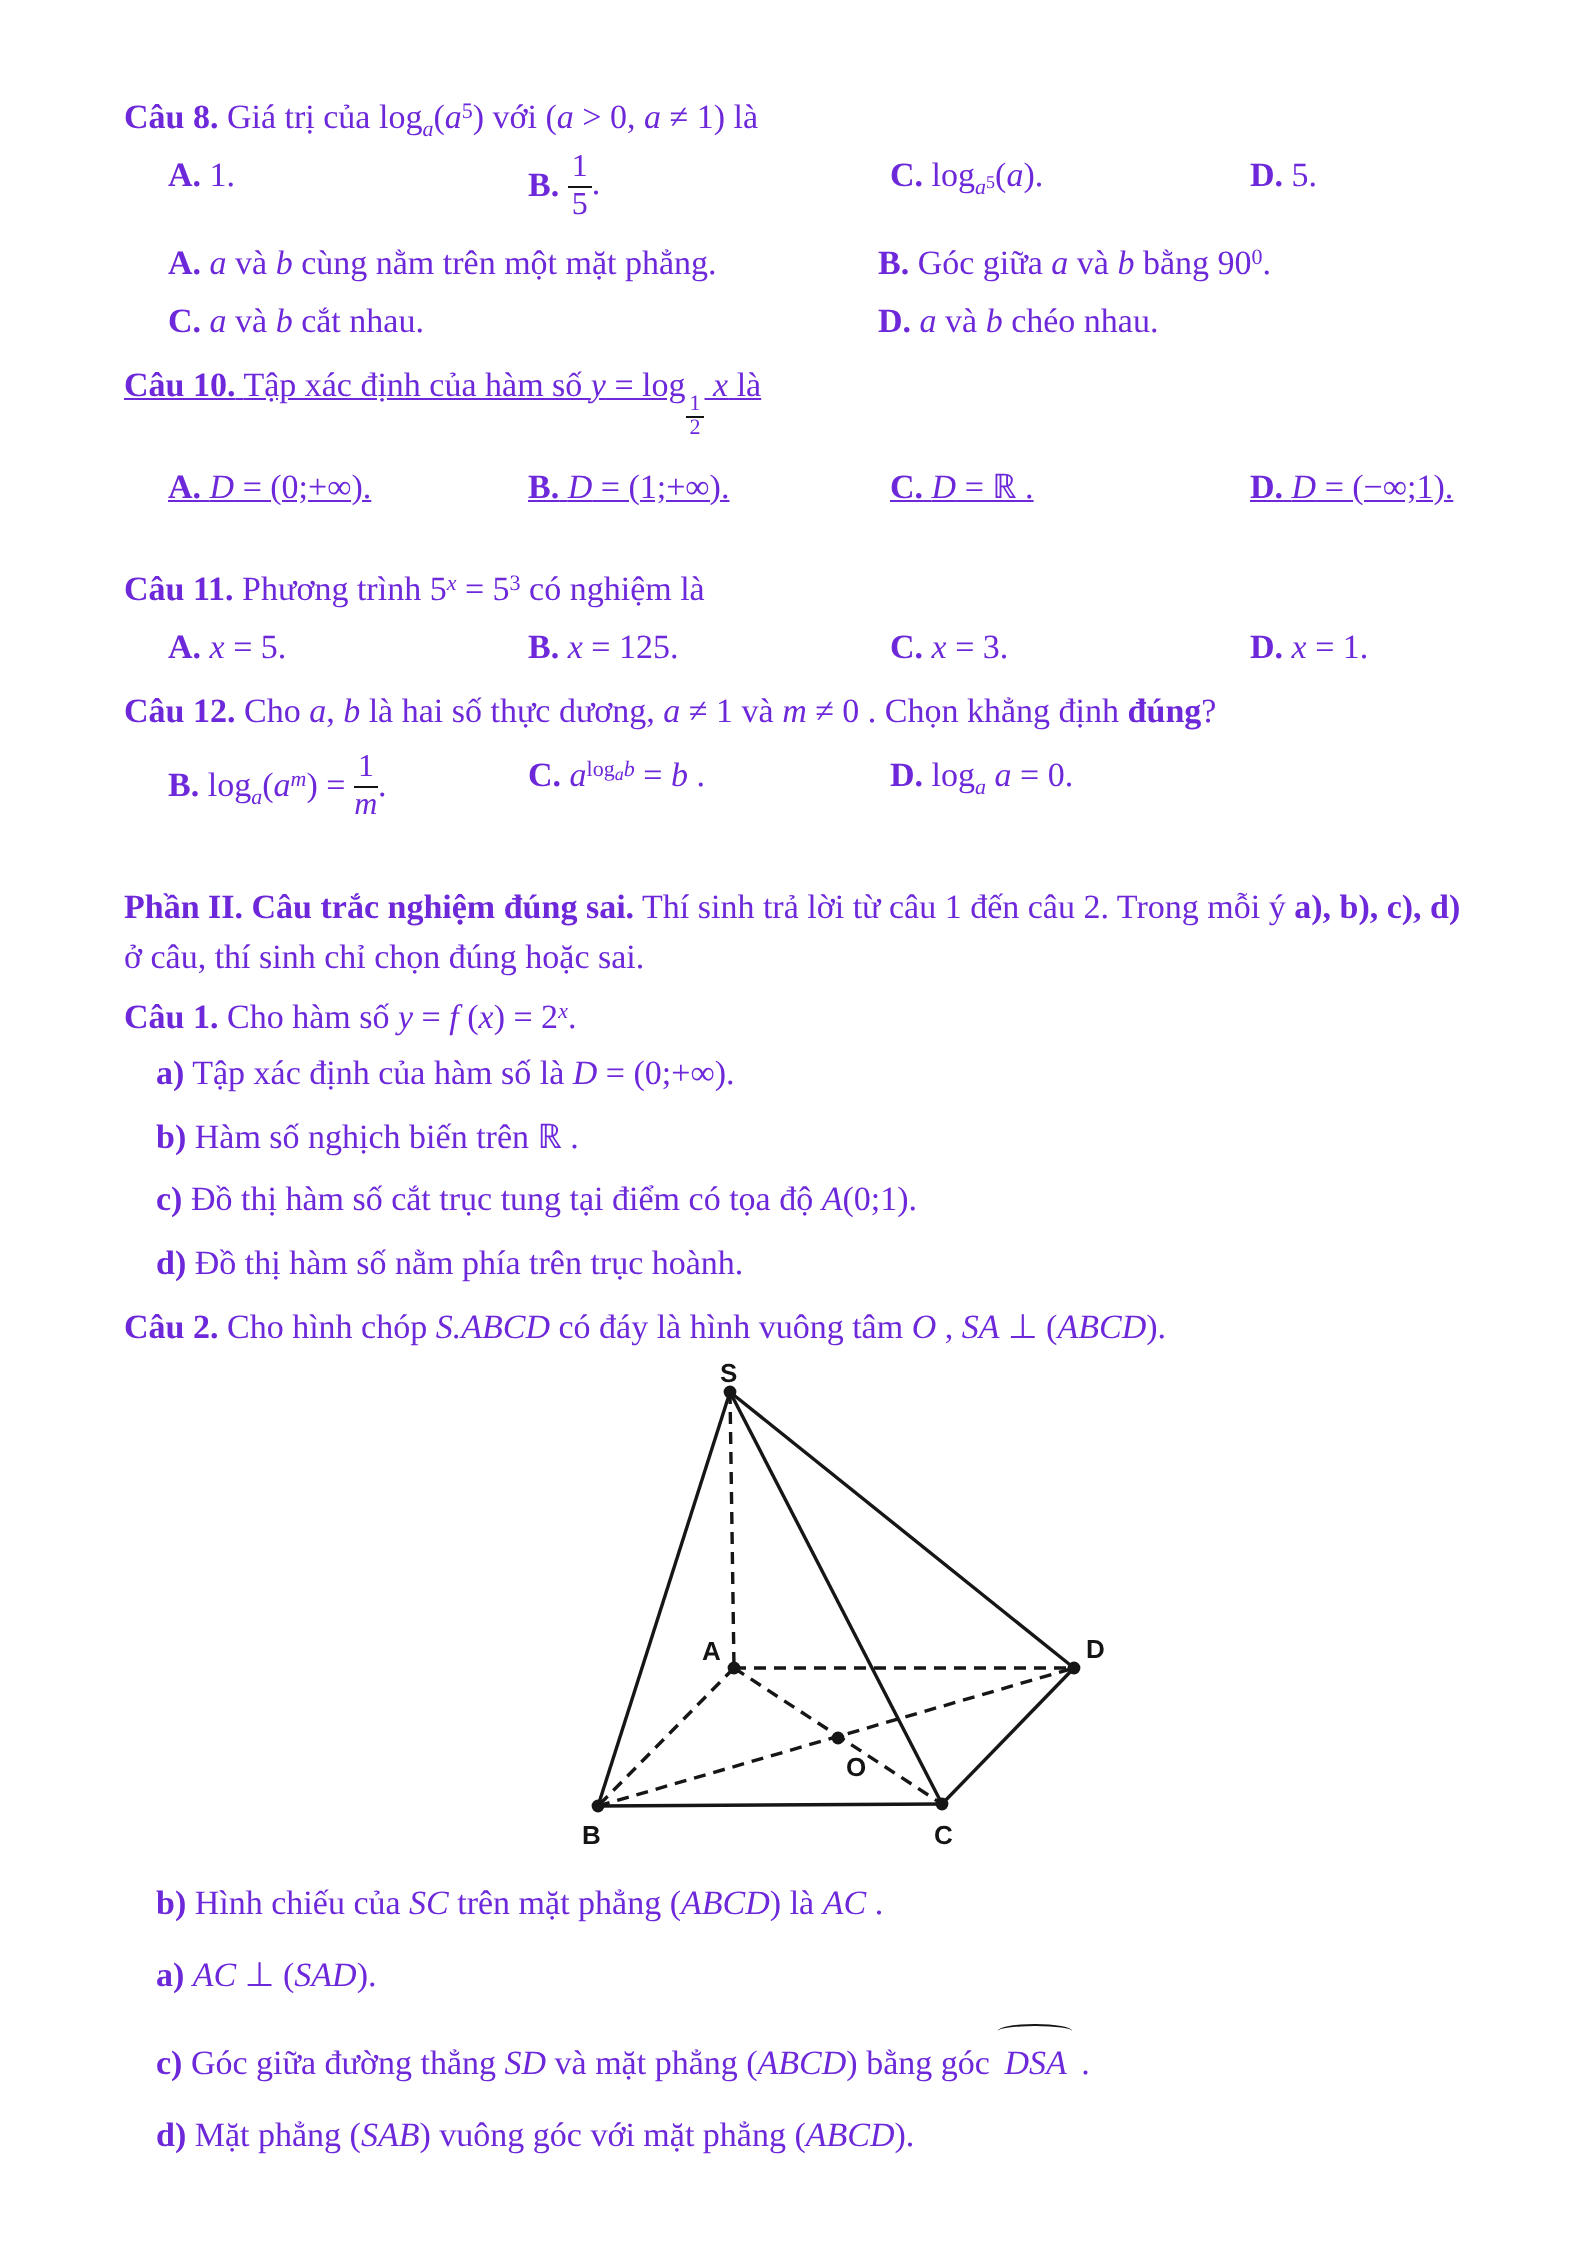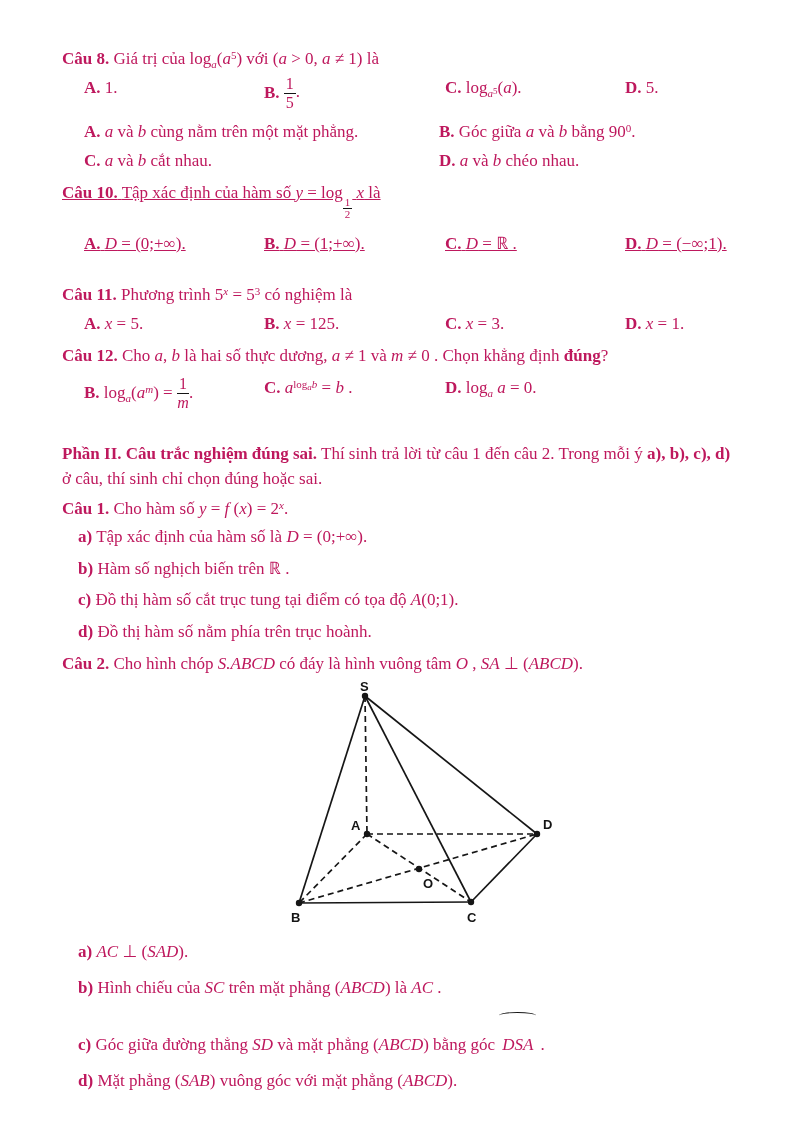--- a/index.html
+++ b/index.html
@@ -1,35 +1,35 @@
 <!DOCTYPE html>
 <html><head>
 <meta charset="utf-8">
 <style>
   html,body{margin:0;padding:0;background:#ffffff;}
   body{width:794px;height:1122px;overflow:hidden;}
   .page{box-sizing:border-box;width:794px;height:1122px;padding:46px 56px 0 62px;
-        font-family:"Liberation Serif",serif;font-size:17px;color:#be185d;line-height:1.5;}
+        font-family:"Liberation Serif",serif;font-size:17px;color:#6d28d9;line-height:1.5;}
   .qlabel,.olabel,.ilabel{font-weight:bold;}
   .q{margin-bottom:7px;}
   .stem{margin-bottom:3px;}
   .opts{display:grid;padding-left:22px;}
   .opts.c4{grid-template-columns:180px 181px 180px auto;}
   .opts.c2{grid-template-columns:355px auto;row-gap:3px;}
   .opt{white-space:nowrap;}
   sub{font-size:11px;line-height:0;vertical-align:-4px;}
   sup{font-size:11px;line-height:0;vertical-align:5px;}
   sub sup{font-size:9px;vertical-align:3px;}
   sup sub{font-size:9px;vertical-align:-2px;}
   sub.low{vertical-align:-13px;}
   .frac{display:inline-flex;flex-direction:column;text-align:center;vertical-align:middle;
         line-height:1.15;font-size:16px;}
   .frac>span:first-child{border-bottom:1.4px solid #141414;padding:0 2px;}
   .frac.fsm{font-size:11px;line-height:1.05;}
-  .hat{position:relative;display:inline-block;padding:20px 3px 0;text-align:center;}
+  .hat{position:relative;display:inline-block;padding:7px 3px 0;text-align:center;}
   .hat::before{content:'';position:absolute;left:0;right:0;top:0;height:6px;
         border-top:1.7px solid #141414;border-radius:100% 100% 0 0;}
   .part2{margin-top:28px;margin-bottom:4px;}
   .items{padding-left:16px;}
   .item{margin-bottom:6px;}
   .items.wide .item{margin-bottom:11px;}
   .fig{width:310px;height:250px;margin:4px 0 8px 208px;}
   .fig svg text{font-family:"Liberation Sans",sans-serif;font-weight:bold;font-size:13px;fill:#141414;}
 </style>
 </head>
@@ -132,20 +132,20 @@
           <text x="90" y="10">S</text>
           <text x="81" y="149">A</text>
           <text x="21" y="241">B</text>
           <text x="197" y="241">C</text>
           <text x="273" y="148">D</text>
           <text x="153" y="207">O</text>
         </svg>
     </div>
 
     <div class="items wide">
+      <div class="item"><span class="ilabel">b)</span> <span>Hình chiếu của <i>SC</i> trên mặt phẳng (<i>ABCD</i>) là <i>AC</i> .</span></div>
       <div class="item"><span class="ilabel">a)</span> <span><i>AC</i> ⊥ (<i>SAD</i>).</span></div>
-      <div class="item"><span class="ilabel">b)</span> <span>Hình chiếu của <i>SC</i> trên mặt phẳng (<i>ABCD</i>) là <i>AC</i> .</span></div>
       <div class="item"><span class="ilabel">c)</span> <span>Góc giữa đường thẳng <i>SD</i> và mặt phẳng (<i>ABCD</i>) bằng góc <span class="hat"><i>DSA</i></span> .</span></div>
       <div class="item"><span class="ilabel">d)</span> <span>Mặt phẳng (<i>SAB</i>) vuông góc với mặt phẳng (<i>ABCD</i>).</span></div>
     </div>
   </div>
 
 </div>
 
 </body></html>

